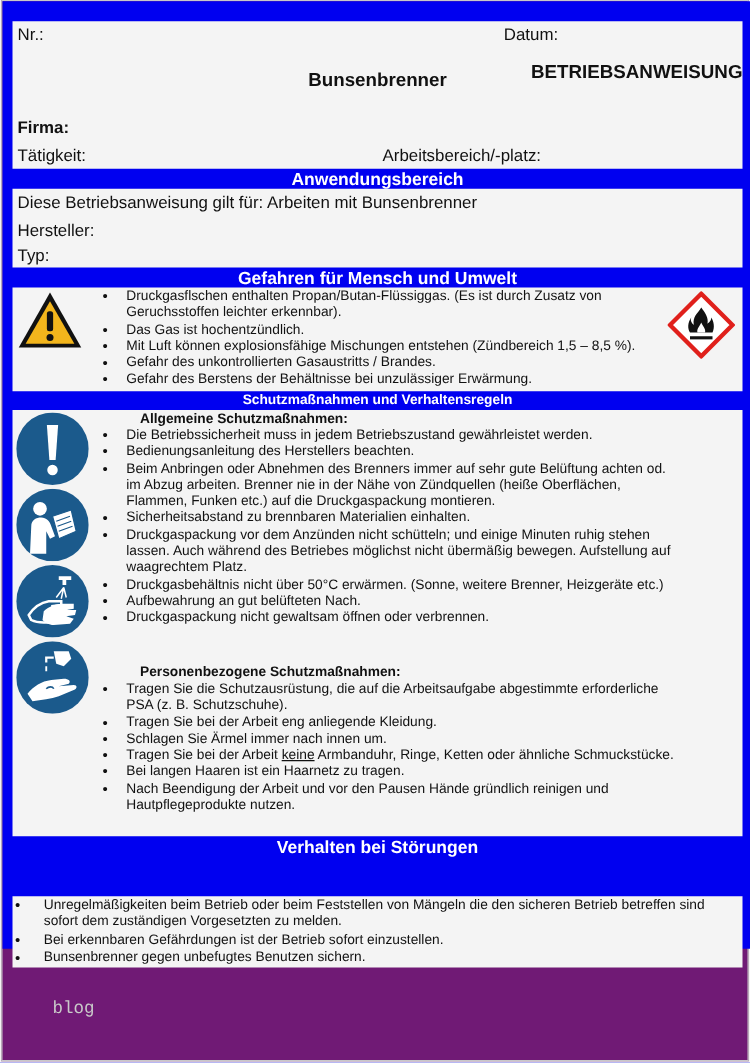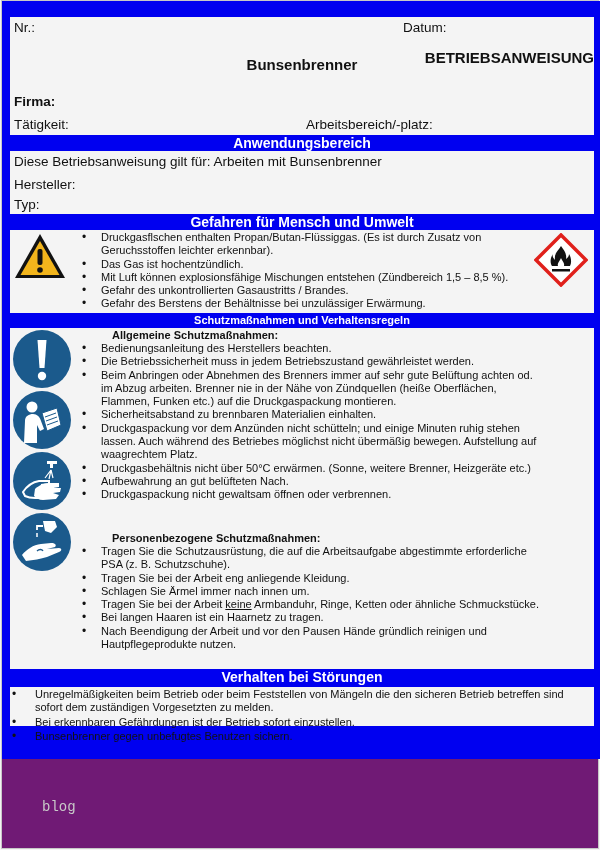--- a/index.html
+++ b/index.html
@@ -21,21 +21,21 @@
 
   .b1 { top: 134px; height: 16px; font-size: 14px; line-height: 16px; }
   .p1 { top: 150px; height: 63px; font-size: 13.5px; }
   .p1 div { position: absolute; left: 4px; }
 
   .b2 { top: 213px; height: 16px; font-size: 14px; line-height: 16px; }
   .p2 { top: 229px; height: 83px; }
   .b3 { top: 312px; height: 15px; font-size: 11px; line-height: 15px; }
   .p3 { top: 327px; height: 341px; }
   .b4 { top: 668px; height: 16px; font-size: 14px; line-height: 16px; }
-  .p4 { top: 686px; height: 39px; }
+  .p4 { top: 716px; height: 57px; }
 
   ul.bl { list-style: none; font-size: 11px; line-height: 13.3px; }
   ul.bl li { position: relative; padding-left: 21px; }
   ul.bl li::before { content: "•"; position: absolute; left: 2px; top: 0; font-size: 12px; }
   .haz-list { position: absolute; left: 70px; top: 1px; width: 450px; }
   .sub-head { font-size: 11px; font-weight: bold; line-height: 13px; margin-left: 32px; }
   .gen { position: absolute; left: 70px; top: 1px; width: 460px; }
   .pers { position: absolute; left: 70px; top: 204px; width: 460px; }
   .stoer { position: absolute; left: 0; top: 1px; width: 580px; }
   .stoer li { padding-left: 25px !important; margin-bottom: 1px; }
@@ -116,22 +116,22 @@
       <path d="M30 8 L42 8 L44 14 L38 20 L32 18 Z" fill="#fff"></path>
       <path d="M30 13 L24 13 L24 17" stroke="#fff" stroke-width="1.8" fill="none"></path>
       <path d="M24 20 L24 24" stroke="#fff" stroke-width="1.5"></path>
       <path d="M9 42 C14 36 20 32 28 31 L38 30 C42 30 44 32 42 34 L34 36 L46 35 C49 35 49 38 46 39 L34 44 C28 46 20 47 13 48 Z" fill="#fff"></path>
       <path d="M24 38 C26 36 29 36 30 38" stroke="#1b5a8c" stroke-width="1.3" fill="none"></path>
     </svg>
 
     <div class="gen">
       <div class="sub-head">Allgemeine Schutzmaßnahmen:</div>
       <ul class="bl">
+        <li>Die Betriebssicherheit muss in jedem Betriebszustand gewährleistet werden.</li>
         <li>Bedienungsanleitung des Herstellers beachten.</li>
-        <li>Die Betriebssicherheit muss in jedem Betriebszustand gewährleistet werden.</li>
         <li>Beim Anbringen oder Abnehmen des Brenners immer auf sehr gute Belüftung achten od. im Abzug arbeiten. Brenner nie in der Nähe von Zündquellen (heiße Oberflächen, Flammen, Funken etc.) auf die Druckgaspackung montieren.</li>
         <li>Sicherheitsabstand zu brennbaren Materialien einhalten.</li>
         <li>Druckgaspackung vor dem Anzünden nicht schütteln; und einige Minuten ruhig stehen lassen. Auch während des Betriebes möglichst nicht übermäßig bewegen. Aufstellung auf waagrechtem Platz.</li>
         <li>Druckgasbehältnis nicht über 50°C erwärmen. (Sonne, weitere Brenner, Heizgeräte etc.)</li>
         <li>Aufbewahrung an gut belüfteten Nach.</li>
         <li>Druckgaspackung nicht gewaltsam öffnen oder verbrennen.</li>
       </ul>
     </div>
 
     <div class="pers">

